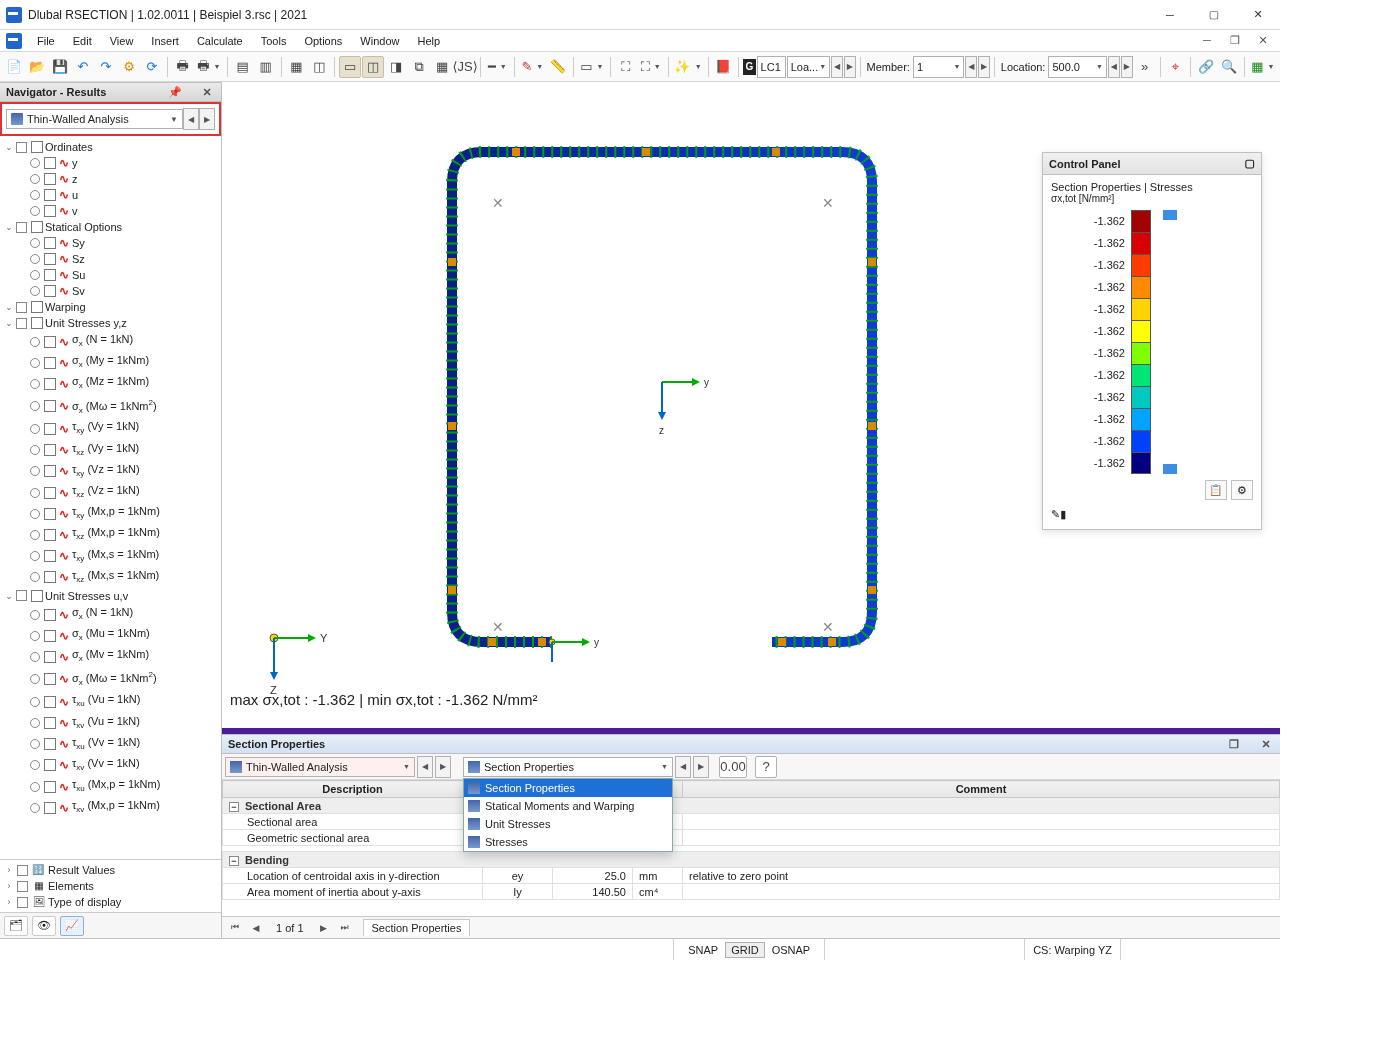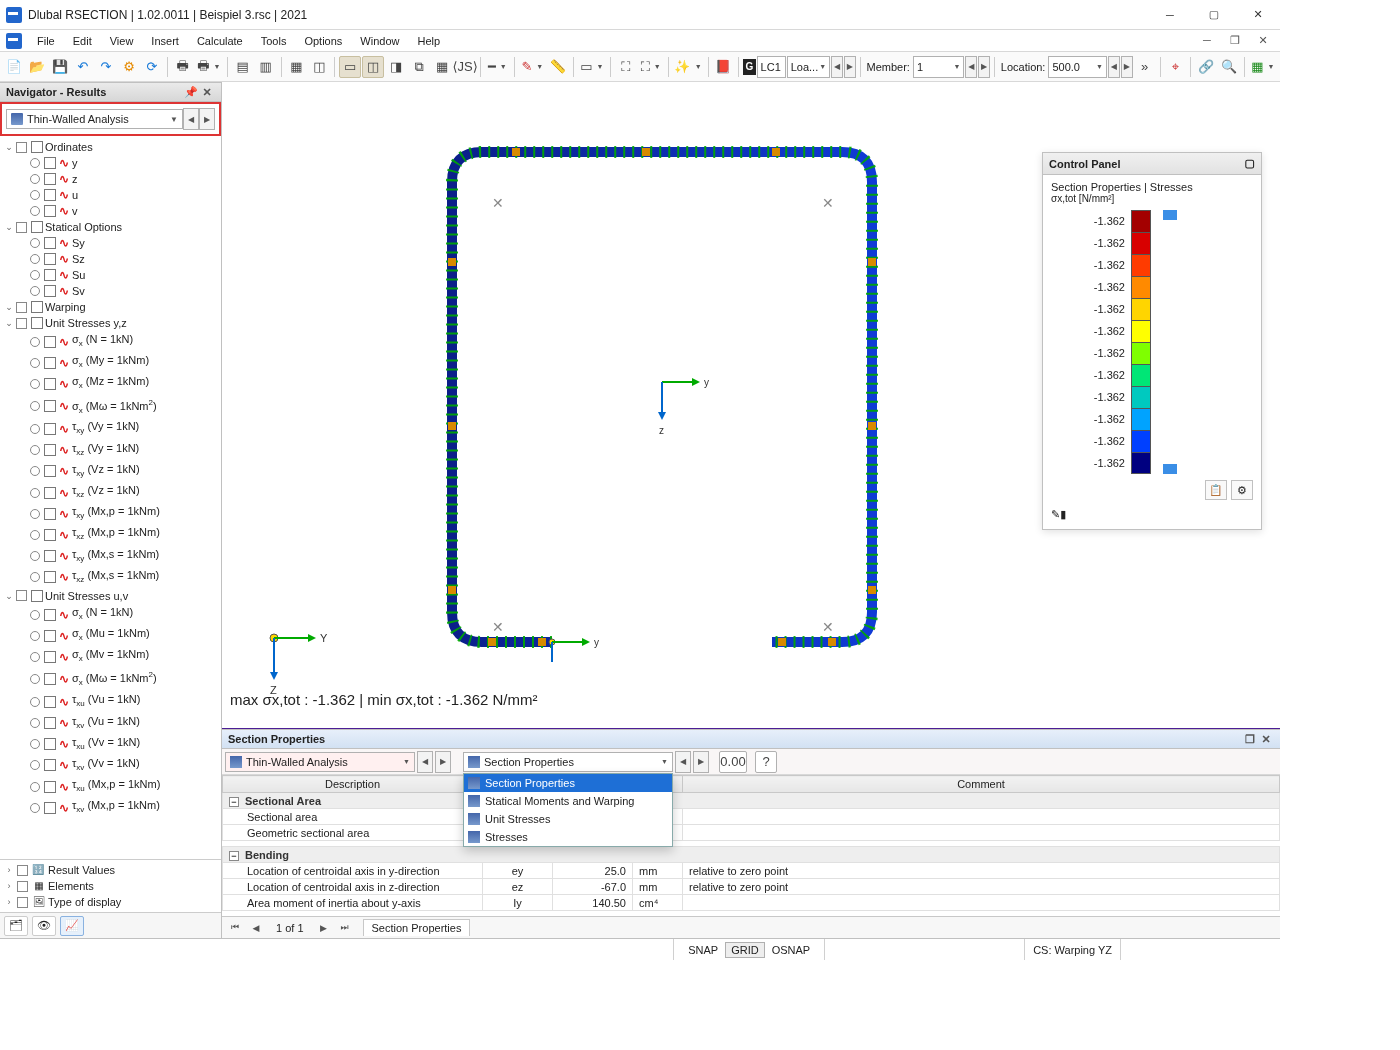--- a/index.html
+++ b/index.html
@@ -17,21 +17,21 @@
   .tbtn { min-width:22px; height:22px; display:flex; align-items:center; justify-content:center; border:1px solid transparent; border-radius:2px; color:#444; font-size:13px; position:relative;}
   .tsep { width:1px; height:20px; background:#ccc; margin:0 3px; }
   .drop-arrow { font-size:7px; color:#555; margin-left:1px; }
   .tbtn.wide { padding:0 5px; gap:3px; }
   .toolbar .combo { height:22px; border:1px solid #b1b1b1; background:#fff; display:flex; align-items:center; padding:0 3px; font-size:11px; }
   .toolbar .icon-g { width:18px; height:16px; background:#222; color:#fff; display:flex; align-items:center; justify-content:center; font-weight:bold; font-size:10px;}
   .navbtn { width:16px; height:22px; display:flex; align-items:center; justify-content:center; border:1px solid #b1b1b1; background:#f3f3f3; font-size:8px; color:#555;}
   .main-row { display:flex; flex:1; min-height:0; }
   
   .navigator { width: 222px; display:flex; flex-direction:column; border-right:1px solid #c0c0c0; }
-  .panel-head { height:20px; background:linear-gradient(#eaeaea,#d7d7d7); display:flex; align-items:center; padding:0 6px; font-weight:600; font-size:11px; border-bottom:1px solid #c0c0c0; border-top:1px solid #c0c0c0;}
+  .panel-head { height:20px; background:linear-gradient(#eaeaea,#d7d7d7); display:flex; align-items:center; padding:0 6px; font-weight:600; font-size:11px; border-bottom:1px solid #c0c0c0; border-top:1px solid #c0c0c0;gap:16px;}
   .panel-head .phbtn { width:16px; height:16px; display:flex; align-items:center; justify-content:center; color:#555;}
   .nav-combo-row { padding:4px; border:2px solid #d33; display:flex; gap:0; align-items:center; background:#fefefe; }
   .nav-combo-row .combo { flex:1; height:20px; border:1px solid #b1b1b1; display:flex; align-items:center; padding:0 4px; gap:4px; background:#fff;}
   .nav-combo-row .combo .cimg { width:12px; height:12px; background:linear-gradient(#46a,#79c); border-radius:1px;}
   .nav-combo-row .combo .ctxt { flex:1; }
   .nav-combo-row .combo .carr { font-size:8px; color:#555; }
   .tree { flex:1; overflow:auto; padding:3px 2px 6px 2px; }
   .tree ul { list-style:none; padding-left: 14px; }
   .tree > ul { padding-left: 2px; }
   .tree li { line-height: 16px; white-space: nowrap; display:flex; align-items:center; gap:2px; padding:0 0; }
@@ -58,36 +58,36 @@
   .panel-float .body { padding:6px 8px 8px 8px; font-size:11px;}
   .scale { display:flex; flex-direction:column; margin-top:6px; }
   .scale-row { display:flex; align-items:center; height:22px; }
   .scale-row .val { width:80px; text-align:right; padding-right:6px;}
   .scale-row .sw { width:20px; height:22px; border-top:1px solid #555; border-left:1px solid #555; border-right:1px solid #555;}
   .scale-row:last-child .sw { border-bottom:1px solid #555;}
   .slider-col { width:28px; position:relative;}
   .cp-foot { display:flex; justify-content:flex-end; gap:4px; margin-top:6px;}
   .cp-foot .fb { width:22px; height:20px; border:1px solid #c0c0c0; background:#f9f9f9; display:flex; align-items:center; justify-content:center; font-size:11px;}
   
-  .props { height:210px; display:flex; flex-direction:column; border-top:1px solid #4c1d95;}
+  .props { height:210px; display:flex; flex-direction:column; border-top:6px solid #4c1d95;}
   .props .panel-head { }
   .props .menubar2 { height:20px; display:flex; align-items:center; padding:0 4px; gap:0; border-bottom:1px solid #d8d8d8; background:#fff; }
   .props .menubar2 .item { padding:2px 8px; }
   .props-row { height:26px; display:flex; align-items:center; gap:2px; padding:2px 3px; border-bottom:1px solid #d8d8d8; background:#f9f6f6; }
   .props-row .combo { height:20px; border:1px solid #b1b1b1; background:#fff; display:flex; align-items:center; padding:0 4px; gap:4px;}
   .props-row .combo .cimg { width:12px; height:12px; background:linear-gradient(#46a,#79c);}
   .props-row .left-combo { flex:0 0 190px; background:#fff0f0;}
   .props-row .mid-combo { flex:0 0 210px; position:relative;}
   .dropdown { position:absolute; top:20px; left:-1px; right:-1px; border:1px solid #8aa; background:#fff; z-index:10; box-shadow:0 4px 10px rgba(0,0,0,.2);}
   .dropdown .ditem { height:18px; display:flex; align-items:center; gap:5px; padding:0 4px; }
   .dropdown .ditem .di-ic { width:12px; height:12px; background:linear-gradient(#46a,#79c);}
   .dropdown .ditem.sel { background:#1e6fd6; color:#fff;}
   .table-wrap { flex:1; overflow:auto; }
   table.prop { width:100%; border-collapse:collapse; font-size:11px; }
-  table.prop th { background:linear-gradient(#f2f2f2,#e6e6e6); border:1px solid #c8c8c8; font-weight:normal; padding:2px 0; text-align:center;}
+  table.prop th { background:linear-gradient(#f2f2f2,#e6e6e6); border:1px solid #c8c8c8; font-weight:bold; padding:2px 0; text-align:center;}
   table.prop td { border:1px solid #e0e0e0; padding:1px 6px; height:16px;}
   table.prop td.desc { padding-left:24px; }
   table.prop tr.group td { background:#eeeeee; font-weight:600; color:#333;}
   .minus-box { width:10px; height:10px; border:1px solid #888; display:inline-flex; align-items:center; justify-content:center; font-size:9px; margin-right:6px; background:#fff; color:#333;}
   .pager { height:22px; display:flex; align-items:center; gap:3px; padding:0 4px; border-top:1px solid #c8c8c8; background:#f7f7f7;}
   .pager .pg { width:18px; height:18px; display:flex; align-items:center; justify-content:center; color:#555; font-size:9px; border:1px solid transparent;}
   .pager .tab { padding:2px 8px; border:1px solid #c8c8c8; background:#fff; border-bottom:none; margin-left:6px;}
   
   .status { height:22px; display:flex; align-items:center; border-top:1px solid #c0c0c0; font-size:11px; }
   .status .cell { padding:0 8px; height:100%; display:flex; align-items:center; border-left:1px solid #d0d0d0;}
@@ -710,27 +710,20 @@
                 <td colspan="5"><span class="minus-box">−</span>Bending</td>
               </tr>
               <tr>
                 <td class="desc">Location of centroidal axis in y-direction</td>
                 <td style="text-align:center">ey</td>
                 <td style="text-align:right">25.0</td>
                 <td>mm</td>
                 <td>relative to zero point</td>
               </tr>
               <tr>
-                <td class="desc">Location of centroidal axis in z-direction</td>
-                <td style="text-align:center">ez</td>
-                <td style="text-align:right">-67.0</td>
-                <td>mm</td>
-                <td>relative to zero point</td>
-              </tr>
-              <tr>
                 <td class="desc">Area moment of inertia about y-axis</td>
                 <td style="text-align:center">Iy</td>
                 <td style="text-align:right">140.50</td>
                 <td>cm⁴</td>
                 <td></td>
               </tr>
             </tbody>
         </table>
       </div>
       <div class="pager">

